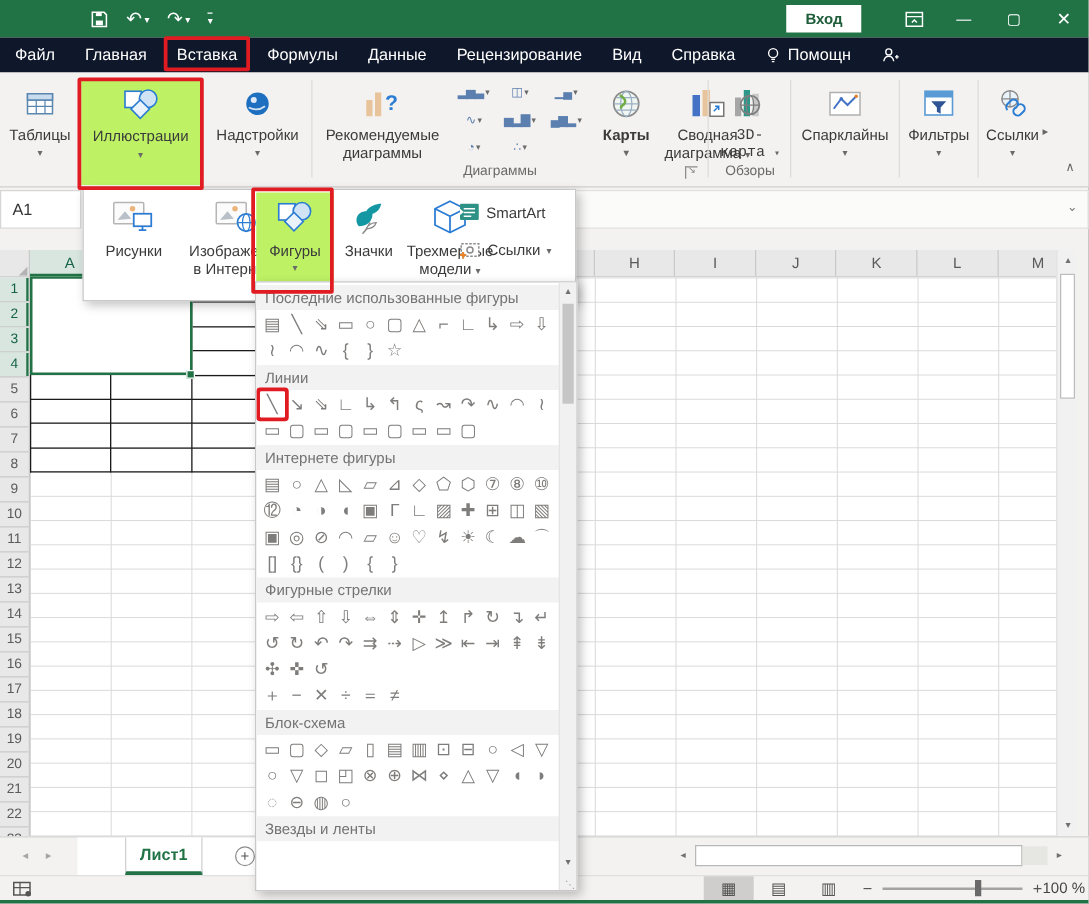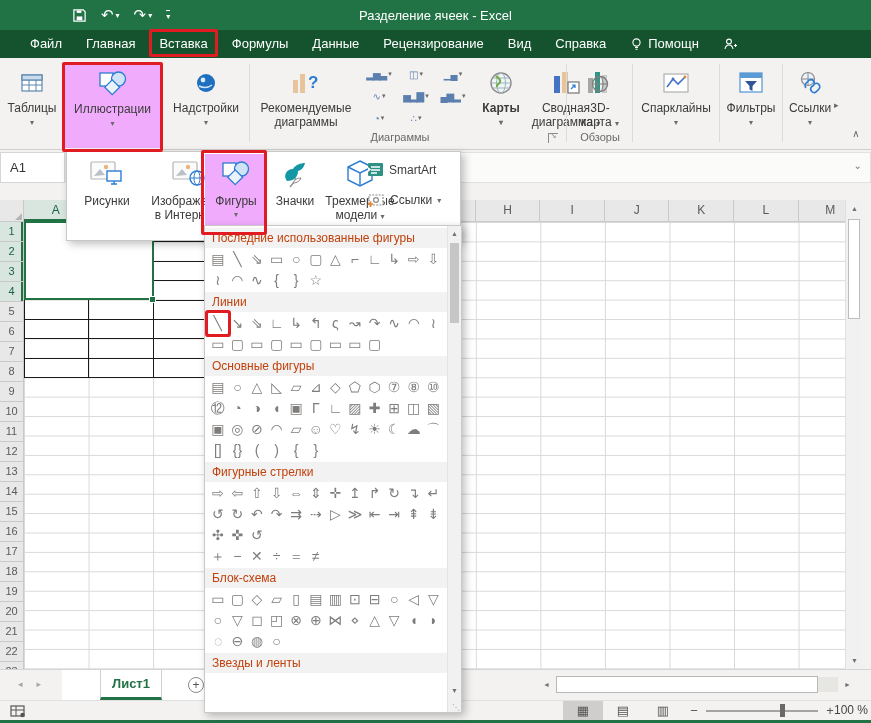--- a/index.html
+++ b/index.html
@@ -13,40 +13,40 @@
   .titlebar { position:absolute; left:0; top:0; width:871px; height:30px; background:#217346; display:flex; align-items:center; color:#fff; }
   .qat { display:flex; align-items:center; gap:14px; padding-left:72px; }
   .qat .qbtn { display:flex; align-items:center; gap:2px; font-size:15px; color:#fff; }
   .qat .car { font-size:8px; color:#fff; }
   .t-title { position:absolute; left:0; right:0; text-align:center; font-size:13px; color:#fff; pointer-events:none; }
   .tb-right { position:absolute; right:0; top:0; height:30px; display:flex; align-items:center; gap:0; }
   .signin { background:#fff; color:#1e5c3a; font-weight:bold; font-size:12px; border:none; padding:4px 15px; margin-right:22px; cursor:pointer; }
   .winbtn { width:40px; height:30px; display:flex; align-items:center; justify-content:center; font-size:12px; color:#fff; }
   .winbtn.close { font-size:14px; }
   
-  .tabbar { position:absolute; left:0; top:30px; width:871px; height:28px; background:#14532d; display:flex; align-items:center; padding-left:18px; }
+  .tabbar { position:absolute; left:0; top:30px; width:871px; height:28px; background:#0f172a; display:flex; align-items:center; padding-left:0; }
   .tab { position:relative; padding:0 12px; height:28px; line-height:28px; font-size:13px; color:#fff; white-space:nowrap; display:flex; align-items:center; gap:5px; }
   .tab.boxed::after { content:''; position:absolute; left:2px; right:2px; top:-1px; bottom:1px; border:3px solid #e11b22; border-radius:2px; pointer-events:none; }
   
   .ribbon { position:absolute; left:0; top:58px; width:871px; height:92px; background:#f3f2f1; border-bottom:1px solid #d2d0ce; }
   .rbtn { position:absolute; top:4px; height:84px; display:flex; flex-direction:column; align-items:center; font-size:12px; color:#3b3b3b; text-align:center; }
   .rbtn .ric { height:36px; display:flex; align-items:center; justify-content:center; margin-top:3px; }
   .rbtn .rlab { line-height:14px; }
   .rbtn .car { font-size:8px; color:#6a6a6a; margin-top:3px; }
   .rdiv { position:absolute; top:6px; height:78px; width:1px; background:#dddbd9; }
   .grouplab { position:absolute; top:73px; font-size:11px; color:#6a6a6a; text-align:center; }
   .launcher { position:absolute; top:75px; width:10px; height:10px; border-left:1px solid #8a8a8a; border-top:1px solid #8a8a8a; }
   .launcher::after { content:'↘'; position:absolute; left:1px; top:-3px; font-size:8px; color:#8a8a8a; }
   .minis { position:absolute; left:362px; top:6px; width:112px; }
   .minirow { display:flex; gap:3px; margin-bottom:2px; }
   .minibtn { width:34px; height:20px; display:flex; align-items:center; justify-content:center; gap:2px; color:#5b7fae; font-size:10px; letter-spacing:-1px; }
   .minibtn .car { font-size:7px; color:#6a6a6a; letter-spacing:0; }
   .collapse { position:absolute; left:847px; top:70px; width:18px; height:16px; color:#666; font-size:10px; text-align:center; }
   .morearrow { position:absolute; left:834px; top:42px; color:#666; font-size:9px; }
-  .illus-bg { background:#f0abfc; }
+  .illus-bg { background:#bef264; }
   
   .namebox { position:absolute; left:0; top:152px; width:65px; height:31px; background:#fff; border:1px solid #d6d6d6; font-size:13px; color:#333; line-height:29px; padding-left:9px; }
   .fbar { position:absolute; left:65px; top:152px; width:806px; height:31px; background:#fbfbfa; border:1px solid #e2e1e0; }
   .fbar .fchev { position:absolute; right:8px; top:7px; color:#777; font-size:10px; }
   
   .corner { position:absolute; left:0; top:200px; width:24px; height:22px; background:#e8e8e8; border-right:1px solid #c9c9c9; border-bottom:1px solid #c9c9c9; }
   .corner span { position:absolute; right:1px; bottom:0px; font-size:9px; color:#b3b3b3; }
   .colhdrs { position:absolute; left:24px; top:200px; width:821px; height:22px; background:#e8e8e8; border-bottom:1px solid #c9c9c9; display:flex; overflow:hidden; }
   .ch { flex:0 0 64.55px; text-align:center; line-height:21px; font-size:12px; color:#5a5a5a; border-right:1px solid #c9c9c9; }
   .ch.sel { background:#d8e6df; color:#17634a; box-shadow:inset 0 -2px 0 #217346; }
@@ -67,21 +67,21 @@
   
   .panel1 { position:absolute; left:66px; top:151px; width:395px; height:90px; background:#fff; border:1px solid #c8c8c8; box-shadow:3px 3px 8px rgba(0,0,0,.25); z-index:10; }
   .p1item { position:absolute; top:2px; height:84px; display:flex; flex-direction:column; align-items:center; font-size:12px; color:#3b3b3b; }
   .p1item .ric { height:40px; display:flex; align-items:center; justify-content:center; }
   .p1item .rlab { line-height:14px; }
   .p1item .car { font-size:8px; color:#6a6a6a; margin-top:2px; }
   .p1small { position:absolute; left:300px; display:flex; align-items:center; gap:5px; font-size:12px; color:#3b3b3b; }
   
   .panel2 { position:absolute; left:204px; top:225px; width:258px; height:488px; background:#fff; border:1px solid #c8c8c8; box-shadow:3px 3px 8px rgba(0,0,0,.25); z-index:12; overflow:hidden; }
   .gal { position:absolute; left:0; top:1px; width:243px; overflow:hidden; height:486px; }
-  .gsec-h { height:20px; background:#f2f2f2; color:#c2410c; font-size:12px; line-height:20px; padding-left:7px; margin:1px 0; white-space:nowrap; overflow:hidden; }
+  .gsec-h { height:20px; background:#f2f2f2; color:#737373; font-size:12px; line-height:20px; padding-left:7px; margin:1px 0; white-space:nowrap; overflow:hidden; }
   .gsec-row { height:21px; padding-left:3px; white-space:nowrap; }
   .shp { display:inline-block; width:19.6px; height:21px; line-height:21px; text-align:center; font-size:14px; color:#7f7d7b; }
   .shp.redbox { box-shadow:0 0 0 3px #e11b22; border-radius:1px; position:relative; z-index:2; }
   .gscroll { position:absolute; right:0; top:0; width:14px; height:486px; background:#f1f1f1; border-left:1px solid #e4e4e4; }
   .gscroll .sb { position:absolute; left:0; width:13px; height:15px; text-align:center; font-size:7px; color:#707070; line-height:15px; }
   .gscroll .thumb { position:absolute; left:2px; top:17px; width:9px; height:80px; background:#c6c6c6; }
   .grip { position:absolute; right:1px; bottom:0px; font-size:8px; color:#9a9a9a; }
   
   .redframe { position:absolute; border:3px solid #e11b22; border-radius:2px; pointer-events:none; z-index:30; background:transparent; }
   
@@ -126,21 +126,33 @@
           <span class="car">▾</span>
         </span>
       <span class="qbtn">
           <span>↷</span>
           <span class="car">▾</span>
         </span>
       <span class="qbtn">
           <span class="car" style="border-top:1.5px solid #fff; padding-top:1px;">▾</span>
         </span>
     </div>
-    <div class="t-title">Разделение ячеек  -  Excel</div>
+    <div class="tb-right">
+      <button class="signin">Вход</button>
+      <span class="winbtn">
+        <svg width="15" height="13" viewBox="0 0 15 13">
+            <rect x="1" y="1" width="13" height="11" fill="none" stroke="#fff" stroke-width="1.2"></rect>
+            <path d="M1 4.2h13" stroke="#fff" stroke-width="1"></path>
+            <path d="M5.5 9 7.5 7 9.5 9" fill="none" stroke="#fff" stroke-width="1.2"></path>
+          </svg>
+      </span>
+      <span class="winbtn">—</span>
+      <span class="winbtn">▢</span>
+      <span class="winbtn close">✕</span>
+    </div>
   </div>
 
   <div class="tabbar">
     <div class="tab">
         <span>Файл</span>
       </div>
     <div class="tab">
         <span>Главная</span>
       </div>
     <div class="tab boxed">
@@ -292,21 +304,21 @@
           </svg>
       </span>
       <span class="rlab"><span>Сводная</span></span>
       <span class="rlab"><span>диаграмма</span> <span class="car" style="font-size:8px">▾</span></span>
     </div>
 
     <div class="grouplab" style="left:253px;width:294px;">Диаграммы</div>
     <div class="launcher" style="left:548px;"></div>
     <div class="rdiv" style="left:566px;"></div>
 
-    <div class="rbtn" style="left:572px;width:56px;">
+    <div class="rbtn" style="left:572px;width:56px;font-family:Liberation Mono, monospace;">
       <span class="ric">
         <svg width="28" height="26" viewBox="0 0 28 26">
             <rect x="2" y="8" width="5" height="15" fill="#a6a6a6"></rect>
             <rect x="9" y="2" width="5" height="21" fill="#2e9688"></rect>
             <rect x="16" y="5" width="5" height="18" fill="#c9c9c9"></rect>
             <circle cx="14" cy="14" r="7.5" fill="none" stroke="#7f7f7f" stroke-width="1.4"></circle>
             <ellipse cx="14" cy="14" rx="3" ry="7.5" fill="none" stroke="#7f7f7f" stroke-width="1"></ellipse>
             <path d="M6.5 14h15" stroke="#7f7f7f" stroke-width="1"></path>
           </svg>
       </span>
@@ -509,21 +521,21 @@
   </div>
 
   <div class="panel2">
     <div class="gal">
         <div class="gsec-h">Последние использованные фигуры</div>
         <div class="gsec-row"><span class="shp">▤</span><span class="shp">╲</span><span class="shp">⇘</span><span class="shp">▭</span><span class="shp">○</span><span class="shp">▢</span><span class="shp">△</span><span class="shp">⌐</span><span class="shp">∟</span><span class="shp">↳</span><span class="shp">⇨</span><span class="shp">⇩</span><span class="shp">◠</span></div>
         <div class="gsec-row"><span class="shp">≀</span><span class="shp">◠</span><span class="shp">∿</span><span class="shp">{</span><span class="shp">}</span><span class="shp">☆</span></div>
         <div class="gsec-h">Линии</div>
         <div class="gsec-row"><span class="shp redbox">╲</span><span class="shp">↘</span><span class="shp">⇘</span><span class="shp">∟</span><span class="shp">↳</span><span class="shp">↰</span><span class="shp">ς</span><span class="shp">↝</span><span class="shp">↷</span><span class="shp">∿</span><span class="shp">◠</span><span class="shp">≀</span></div>
         <div class="gsec-row"><span class="shp">▭</span><span class="shp">▢</span><span class="shp">▭</span><span class="shp">▢</span><span class="shp">▭</span><span class="shp">▢</span><span class="shp">▭</span><span class="shp">▭</span><span class="shp">▢</span></div>
-        <div class="gsec-h">Основные фигуры</div>
+        <div class="gsec-h">Интернете фигуры</div>
         <div class="gsec-row"><span class="shp">▤</span><span class="shp">○</span><span class="shp">△</span><span class="shp">◺</span><span class="shp">▱</span><span class="shp">⊿</span><span class="shp">◇</span><span class="shp">⬠</span><span class="shp">⬡</span><span class="shp">⑦</span><span class="shp">⑧</span><span class="shp">⑩</span></div>
         <div class="gsec-row"><span class="shp">⑫</span><span class="shp">◔</span><span class="shp">◑</span><span class="shp">◖</span><span class="shp">▣</span><span class="shp">Γ</span><span class="shp">∟</span><span class="shp">▨</span><span class="shp">✚</span><span class="shp">⊞</span><span class="shp">◫</span><span class="shp">▧</span></div>
         <div class="gsec-row"><span class="shp">▣</span><span class="shp">◎</span><span class="shp">⊘</span><span class="shp">◠</span><span class="shp">▱</span><span class="shp">☺</span><span class="shp">♡</span><span class="shp">↯</span><span class="shp">☀</span><span class="shp">☾</span><span class="shp">☁</span><span class="shp">⌒</span></div>
         <div class="gsec-row"><span class="shp">[]</span><span class="shp">{}</span><span class="shp">(</span><span class="shp">)</span><span class="shp">{</span><span class="shp">}</span></div>
         <div class="gsec-h">Фигурные стрелки</div>
         <div class="gsec-row"><span class="shp">⇨</span><span class="shp">⇦</span><span class="shp">⇧</span><span class="shp">⇩</span><span class="shp">⇔</span><span class="shp">⇕</span><span class="shp">✛</span><span class="shp">↥</span><span class="shp">↱</span><span class="shp">↻</span><span class="shp">↴</span><span class="shp">↵</span></div>
         <div class="gsec-row"><span class="shp">↺</span><span class="shp">↻</span><span class="shp">↶</span><span class="shp">↷</span><span class="shp">⇉</span><span class="shp">⇢</span><span class="shp">▷</span><span class="shp">≫</span><span class="shp">⇤</span><span class="shp">⇥</span><span class="shp">⇞</span><span class="shp">⇟</span></div>
         <div class="gsec-row"><span class="shp">✣</span><span class="shp">✜</span><span class="shp">↺</span></div>
         <div class="gsec-row"><span class="shp">＋</span><span class="shp">−</span><span class="shp">✕</span><span class="shp">÷</span><span class="shp">＝</span><span class="shp">≠</span></div>
         <div class="gsec-h">Блок-схема</div>

